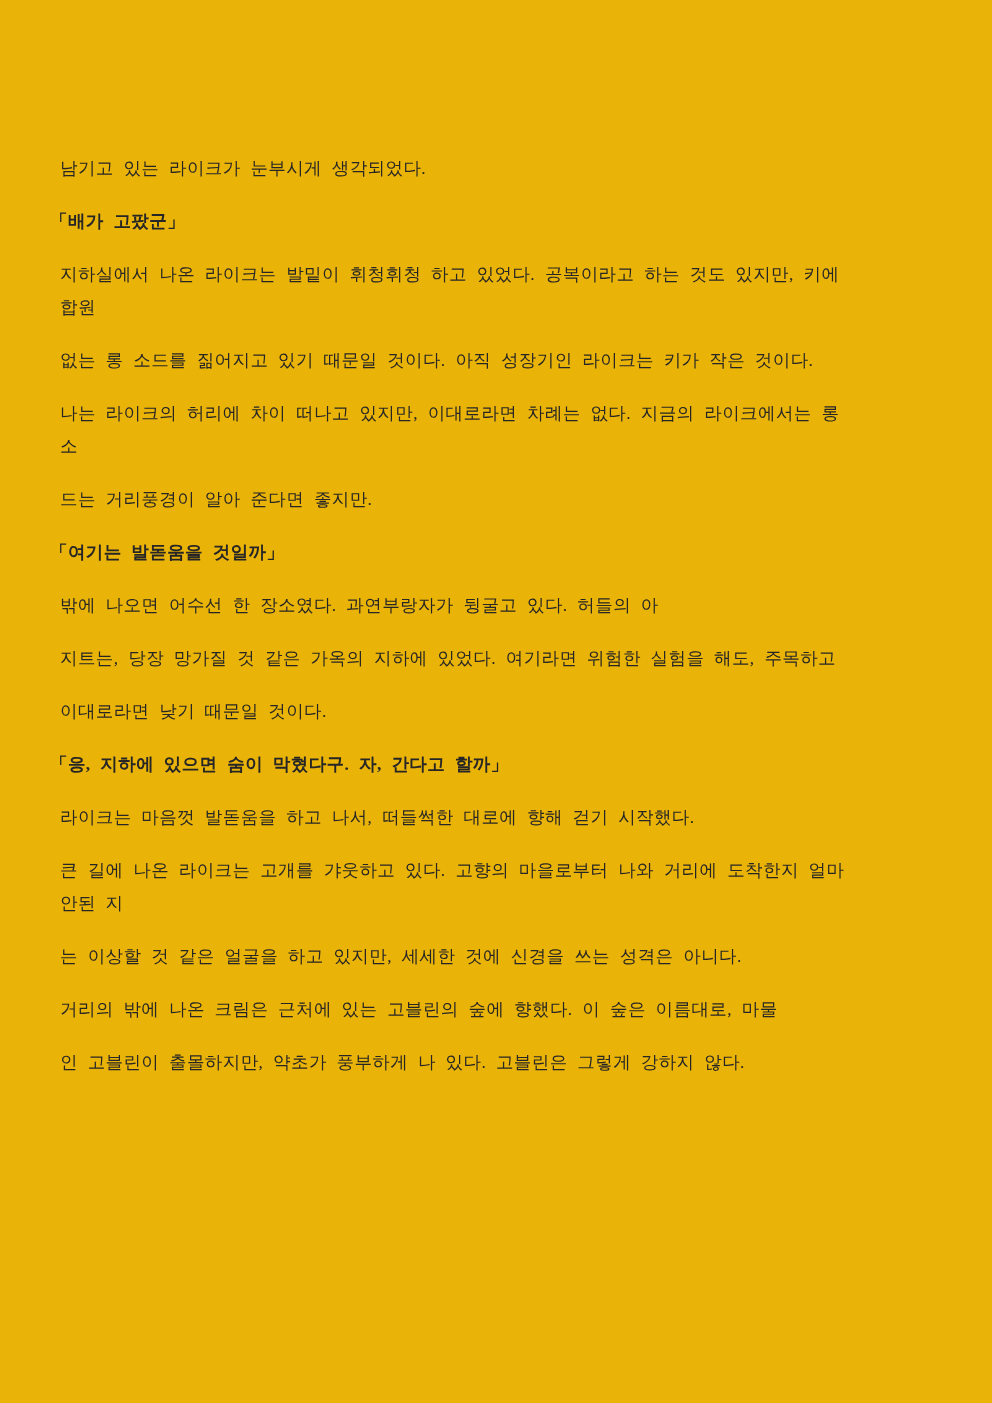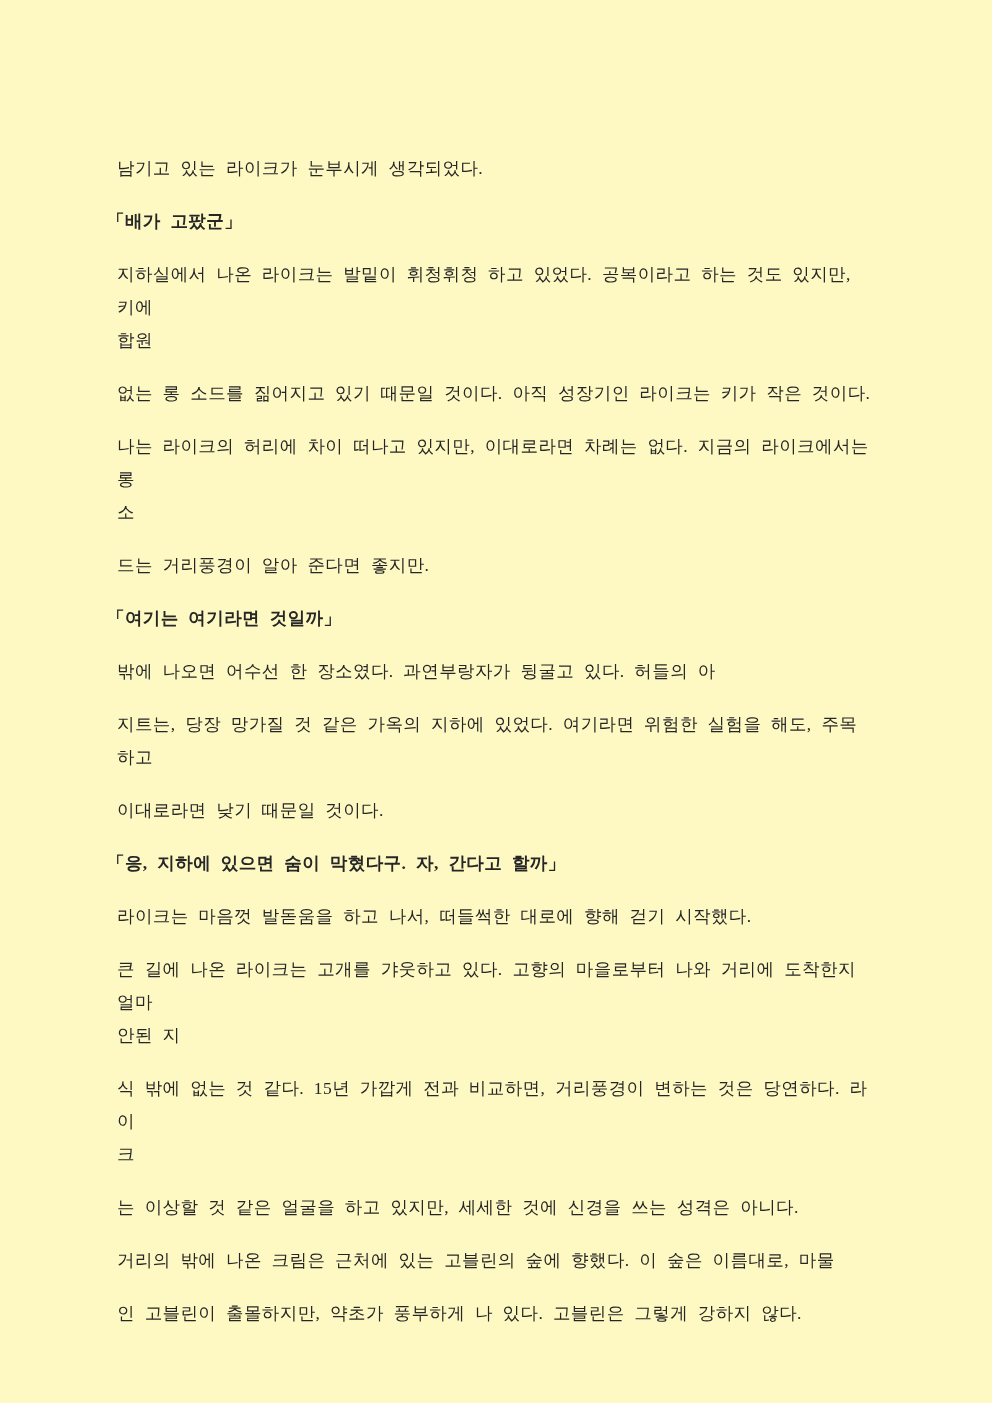--- a/index.html
+++ b/index.html
@@ -10,22 +10,22 @@
   body {
     width: 992px;
     height: 1403px;
     overflow: hidden;
     font-family: "Liberation Serif", "DejaVu Serif", serif;
   }
   .page {
     box-sizing: border-box;
     width: 992px;
     height: 1403px;
-    background: #fef9c3;
-    padding: 152px 120px 40px 117px;
+    background: #eab308;
+    padding: 152px 120px 40px 60px;
   }
   .doc p {
     margin: 0 0 20px 0;
     font-size: 17.5px;
     line-height: 33px;
     color: #262626;
     letter-spacing: 0.4px;
     word-spacing: 5px;
     white-space: pre-line; 
     text-align: left;
@@ -41,28 +41,26 @@
 <div class="page">
   <div class="doc">
     <p>남기고 있는 라이크가 눈부시게 생각되었다.</p>
     <p class="quote">「배가 고팠군」</p>
     <p>지하실에서 나온 라이크는 발밑이 휘청휘청 하고 있었다. 공복이라고 하는 것도 있지만, 키에
 합원</p>
     <p>없는 롱 소드를 짊어지고 있기 때문일 것이다. 아직 성장기인 라이크는 키가 작은 것이다.</p>
     <p>나는 라이크의 허리에 차이 떠나고 있지만, 이대로라면 차례는 없다. 지금의 라이크에서는 롱
 소</p>
     <p>드는 거리풍경이 알아 준다면 좋지만.</p>
-    <p class="quote">「여기는 여기라면 것일까」</p>
+    <p class="quote">「여기는 발돋움을 것일까」</p>
     <p>밖에 나오면 어수선 한 장소였다. 과연부랑자가 뒹굴고 있다. 허들의 아</p>
     <p>지트는, 당장 망가질 것 같은 가옥의 지하에 있었다. 여기라면 위험한 실험을 해도, 주목하고</p>
     <p>이대로라면 낮기 때문일 것이다.</p>
     <p class="quote">「응, 지하에 있으면 숨이 막혔다구. 자, 간다고 할까」</p>
     <p>라이크는 마음껏 발돋움을 하고 나서, 떠들썩한 대로에 향해 걷기 시작했다.</p>
     <p>큰 길에 나온 라이크는 고개를 갸웃하고 있다. 고향의 마을로부터 나와 거리에 도착한지 얼마
 안된 지</p>
-    <p>식 밖에 없는 것 같다. 15년 가깝게 전과 비교하면, 거리풍경이 변하는 것은 당연하다. 라이
-크</p>
     <p>는 이상할 것 같은 얼굴을 하고 있지만, 세세한 것에 신경을 쓰는 성격은 아니다.</p>
     <p>거리의 밖에 나온 크림은 근처에 있는 고블린의 숲에 향했다. 이 숲은 이름대로, 마물</p>
     <p>인 고블린이 출몰하지만, 약초가 풍부하게 나 있다. 고블린은 그렇게 강하지 않다.</p>
 
   </div>
 </div>
 
 </body></html>

